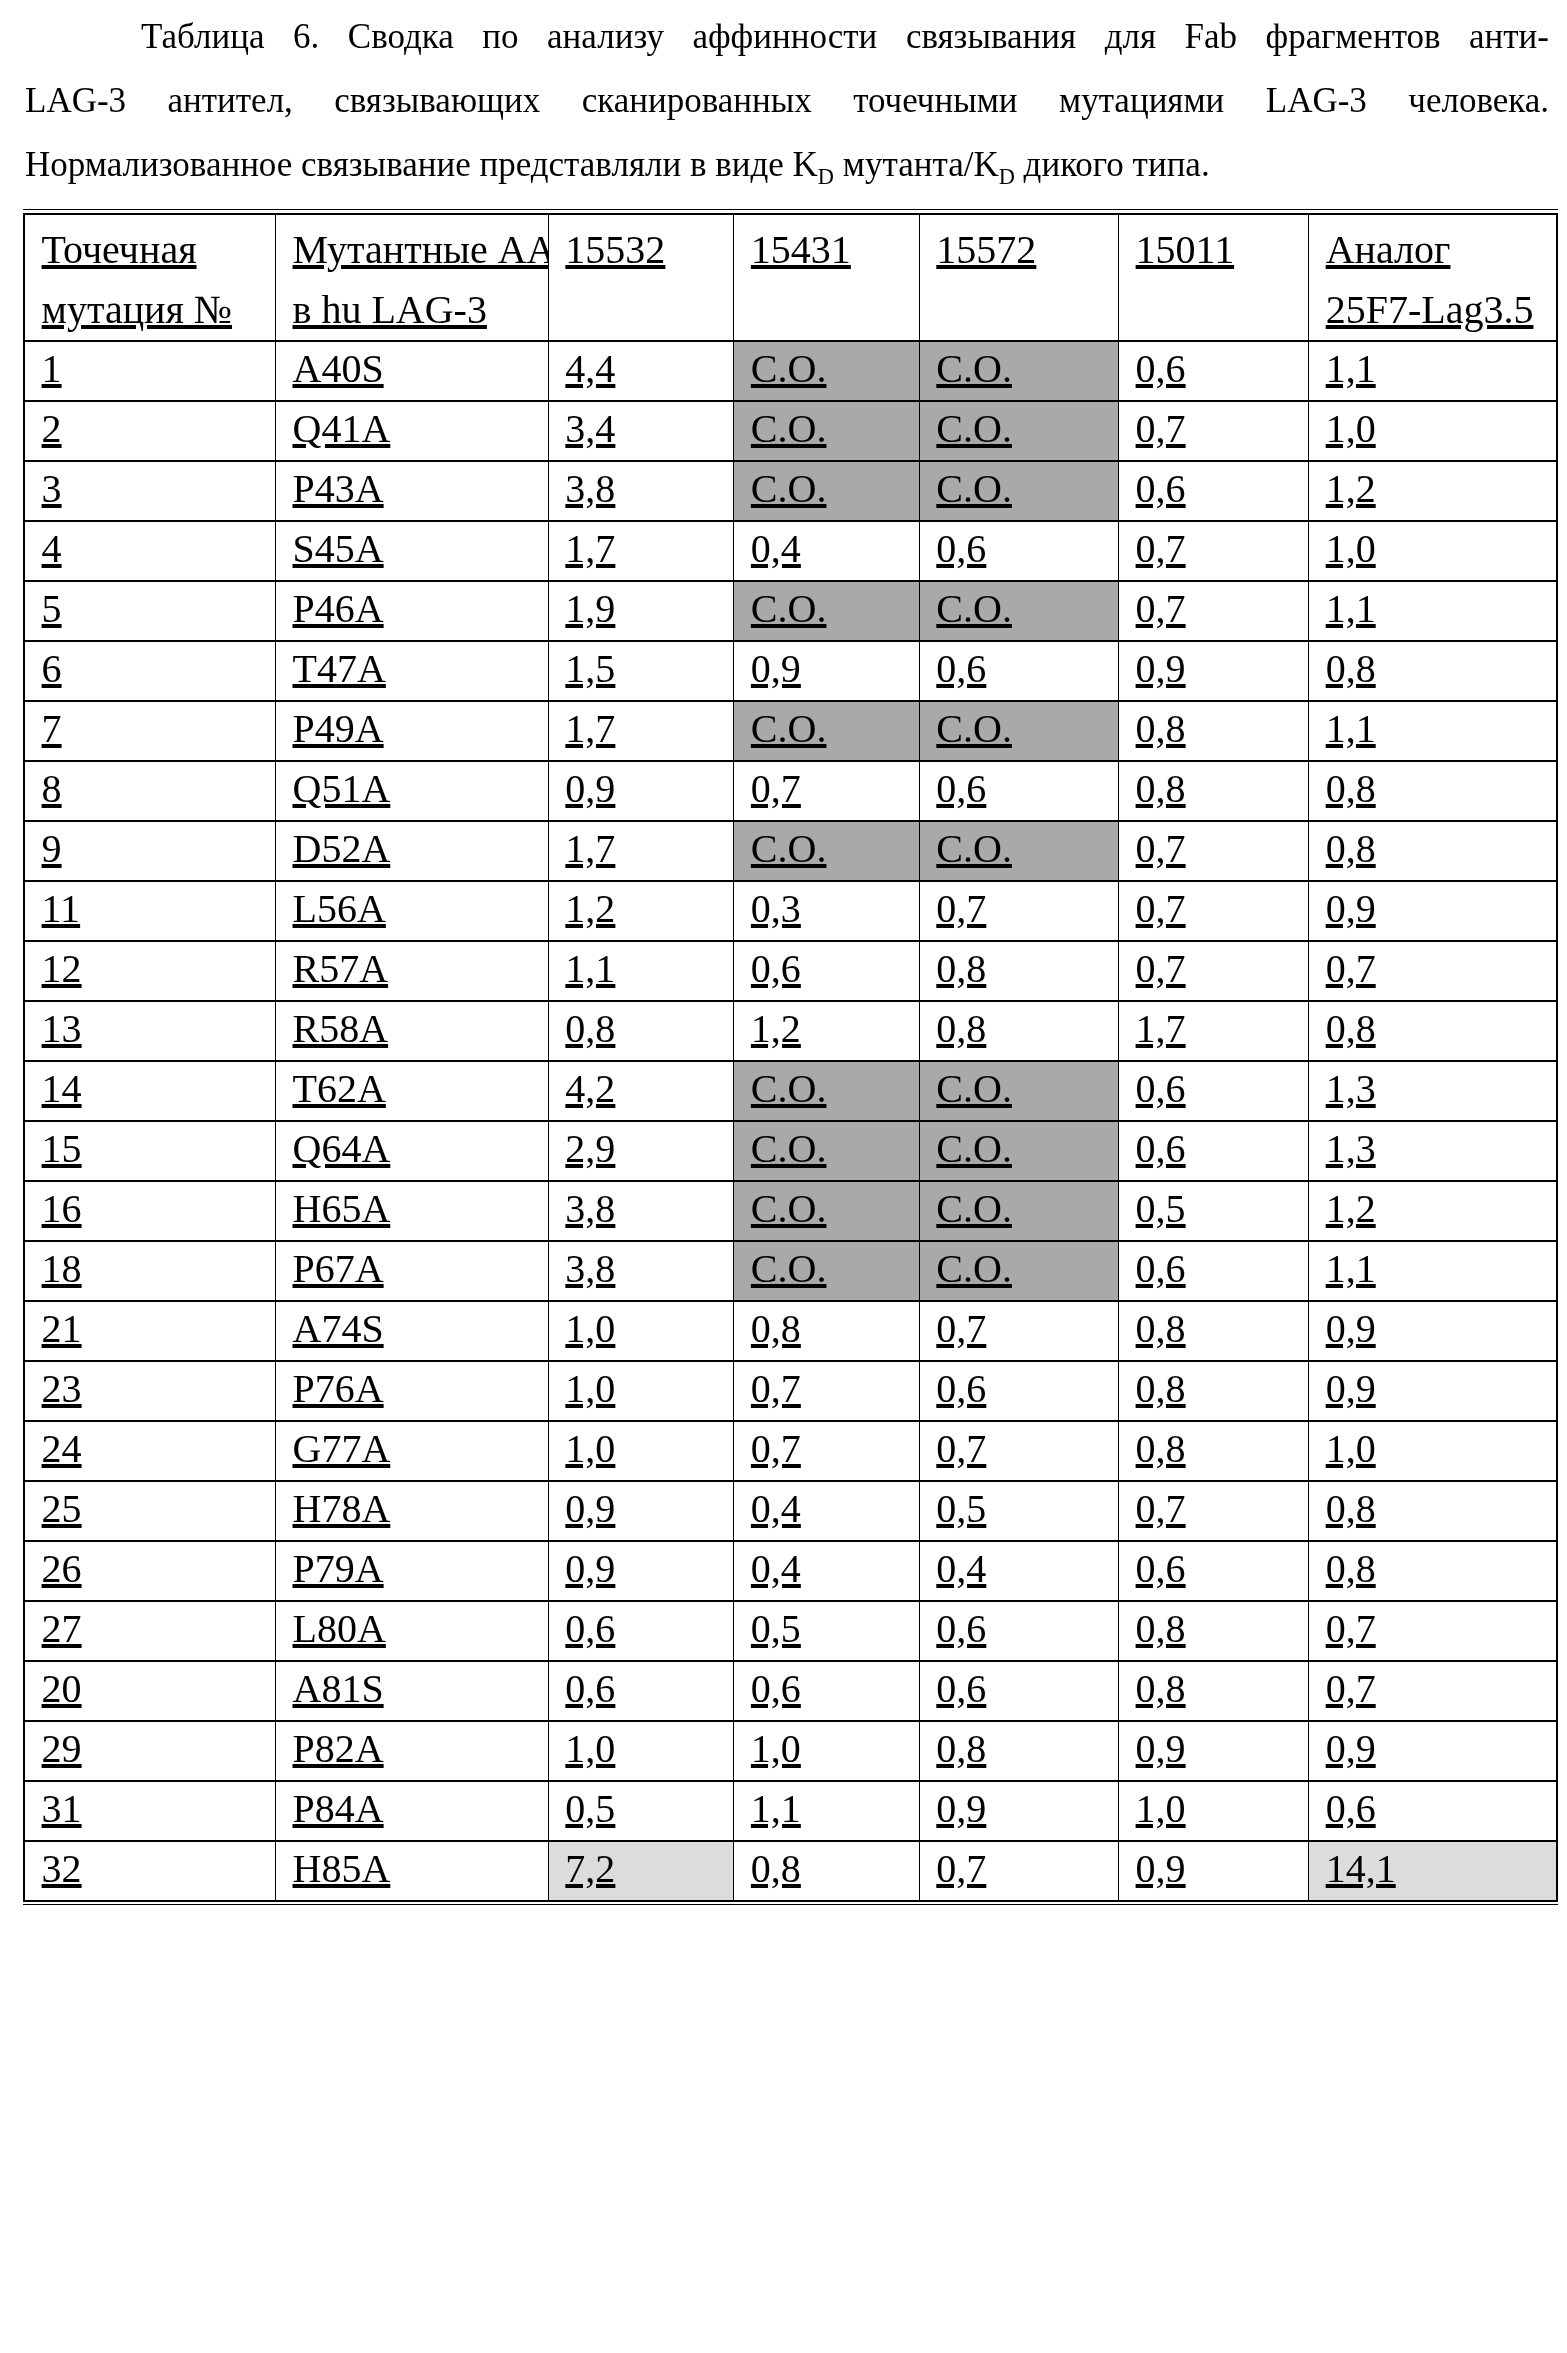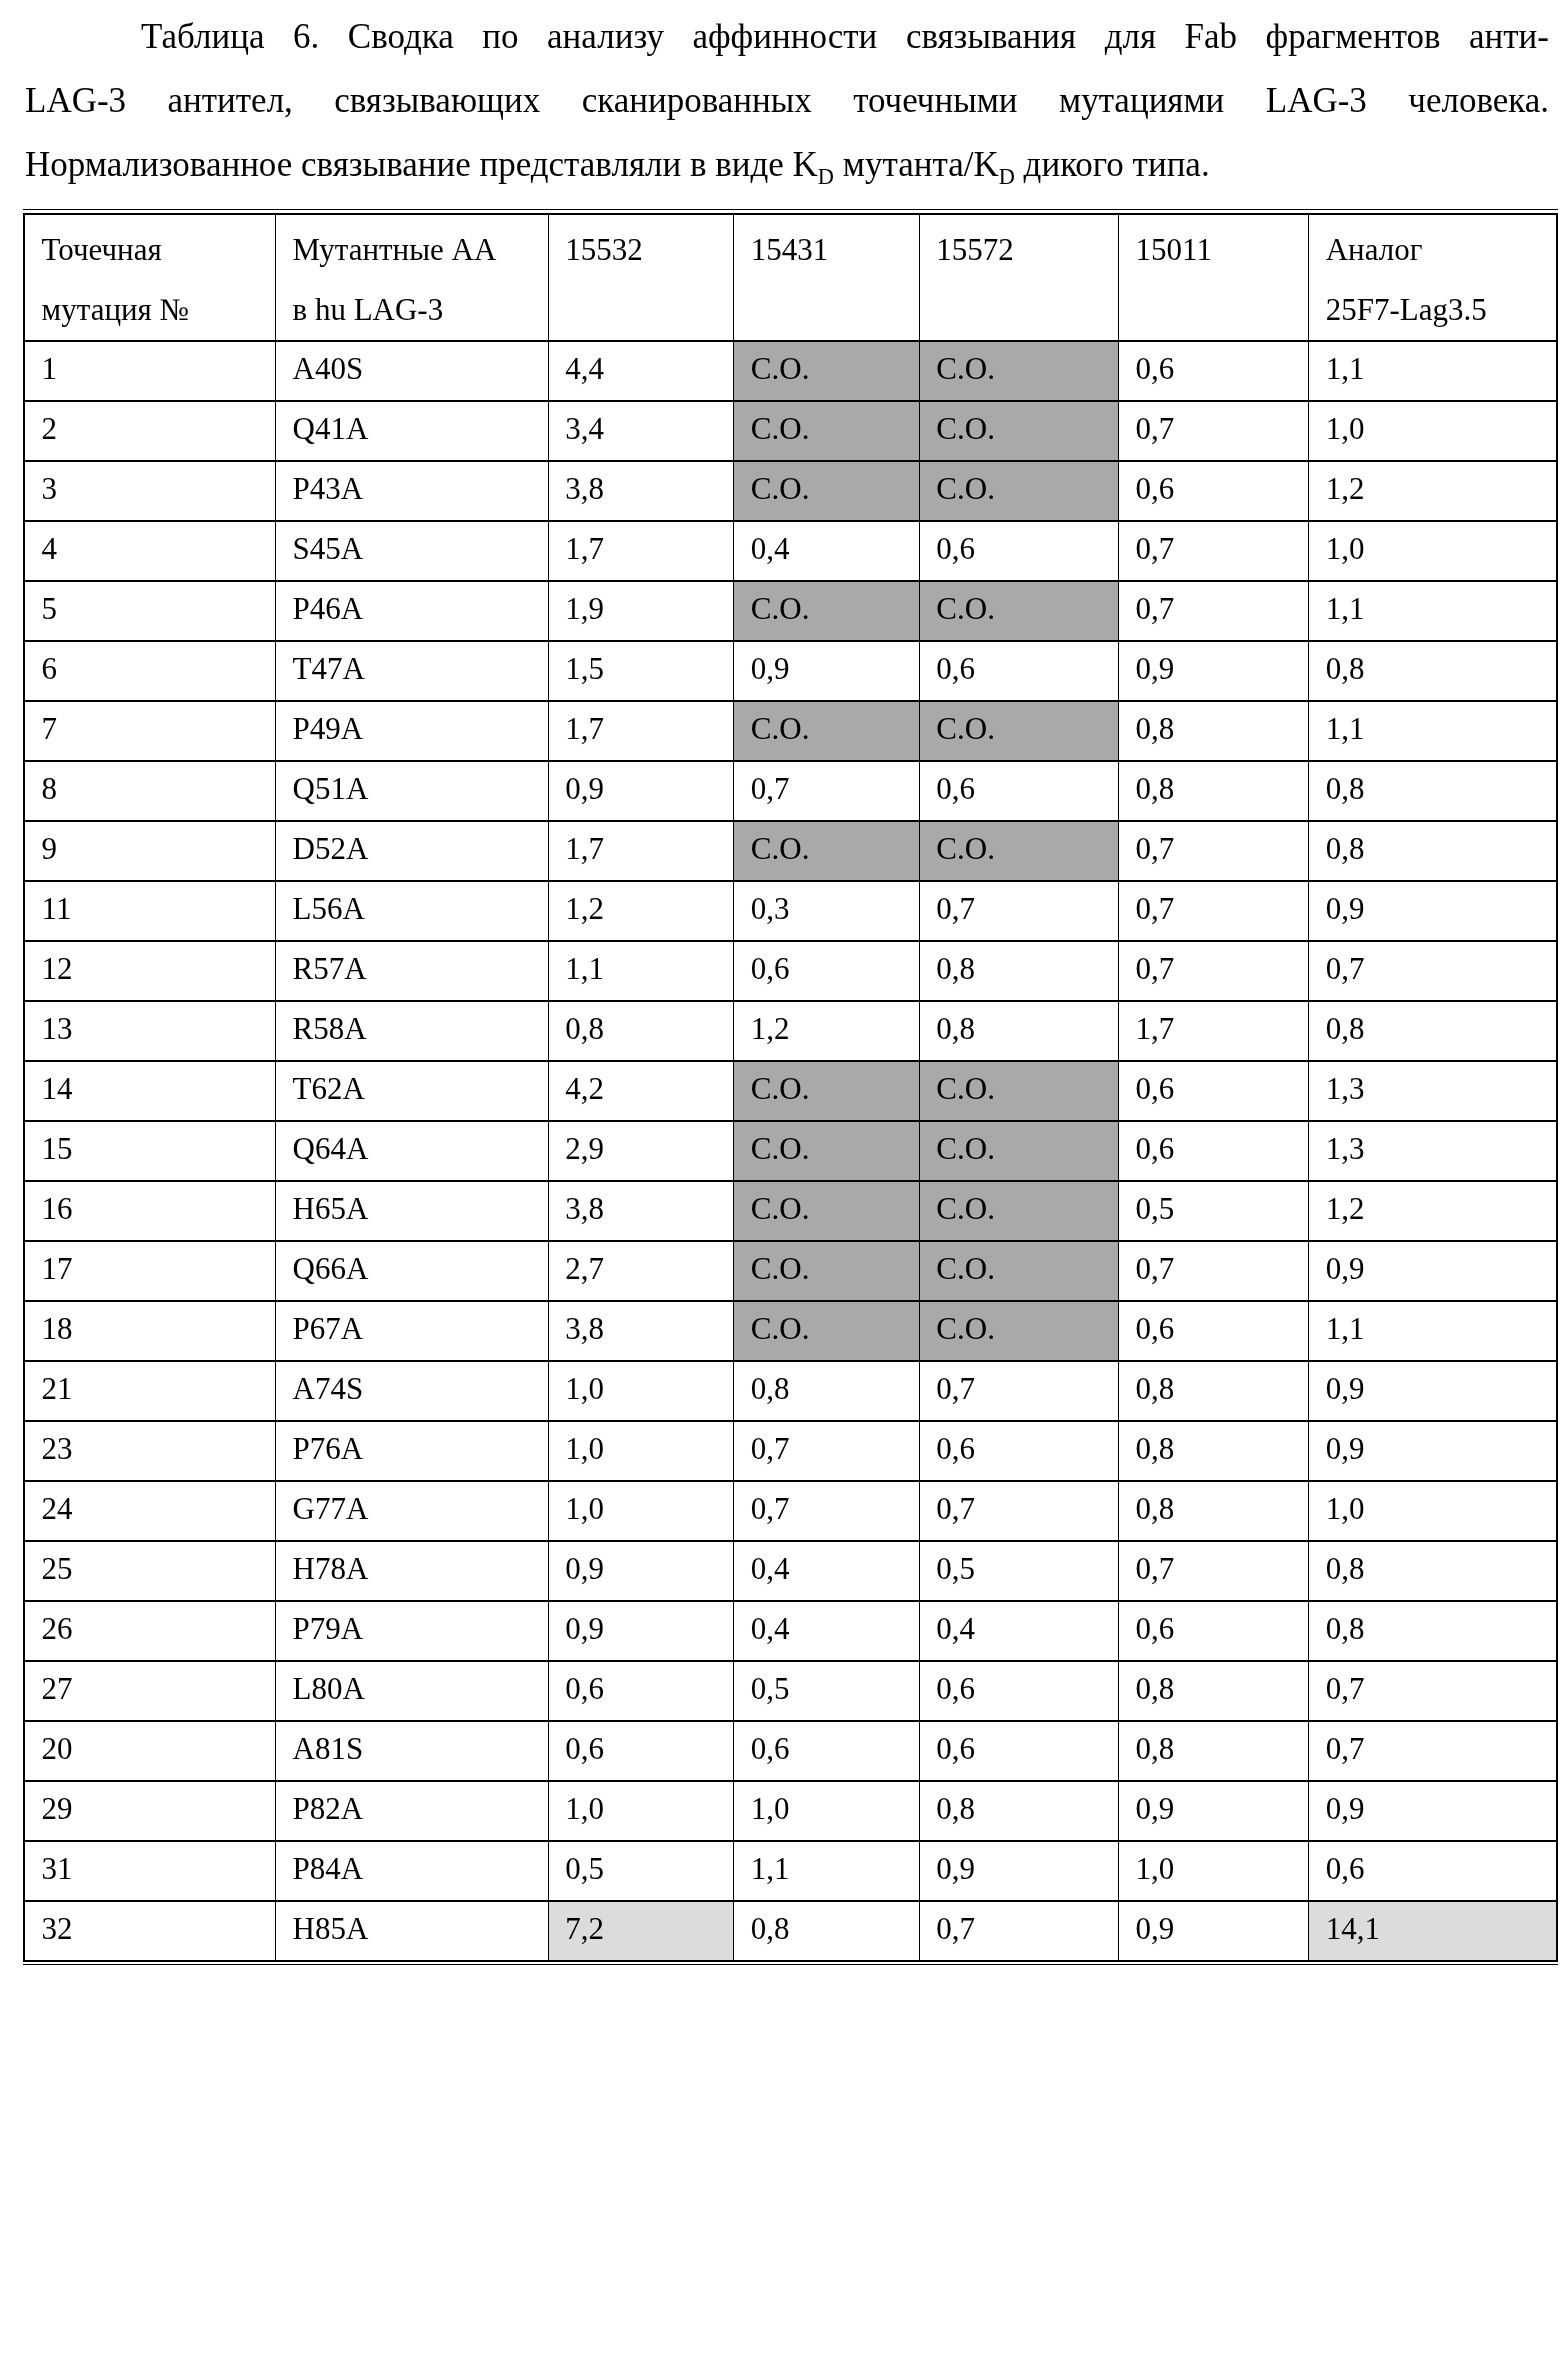--- a/index.html
+++ b/index.html
@@ -35,22 +35,23 @@
   .table-wrap {
     margin: 11.6px 9px 0 23px;
     border-top: 1.7px solid var(--border-c);
     border-bottom: 1.7px solid var(--border-c);
     padding: 3.3px 0 2.5px 0;
   }
   table.aff {
     width: 100%;
     border-collapse: collapse;
     table-layout: fixed;
-    font-size: 31px;
+    font-size: 40px;
     border: 2.5px solid var(--border-c);
+    text-decoration: underline;
   }
   table.aff th, table.aff td {
     border-left: 1.7px solid var(--border-c);
     border-right: 1.7px solid var(--border-c);
     border-top: 2.5px solid var(--border-c);
     border-bottom: 2.5px solid var(--border-c);
     vertical-align: top;
     text-align: left;
     font-weight: normal;
     padding: 5px 3.3px 0 16.6px;
@@ -243,29 +244,20 @@
           <tr>
             <td>16</td>
             <td>H65A</td>
             <td>3,8</td>
             <td class="co">С.О.</td>
             <td class="co">С.О.</td>
             <td>0,5</td>
             <td>1,2</td>
           </tr>
           <tr>
-            <td>17</td>
-            <td>Q66A</td>
-            <td>2,7</td>
-            <td class="co">С.О.</td>
-            <td class="co">С.О.</td>
-            <td>0,7</td>
-            <td>0,9</td>
-          </tr>
-          <tr>
             <td>18</td>
             <td>P67A</td>
             <td>3,8</td>
             <td class="co">С.О.</td>
             <td class="co">С.О.</td>
             <td>0,6</td>
             <td>1,1</td>
           </tr>
           <tr>
             <td>21</td>

